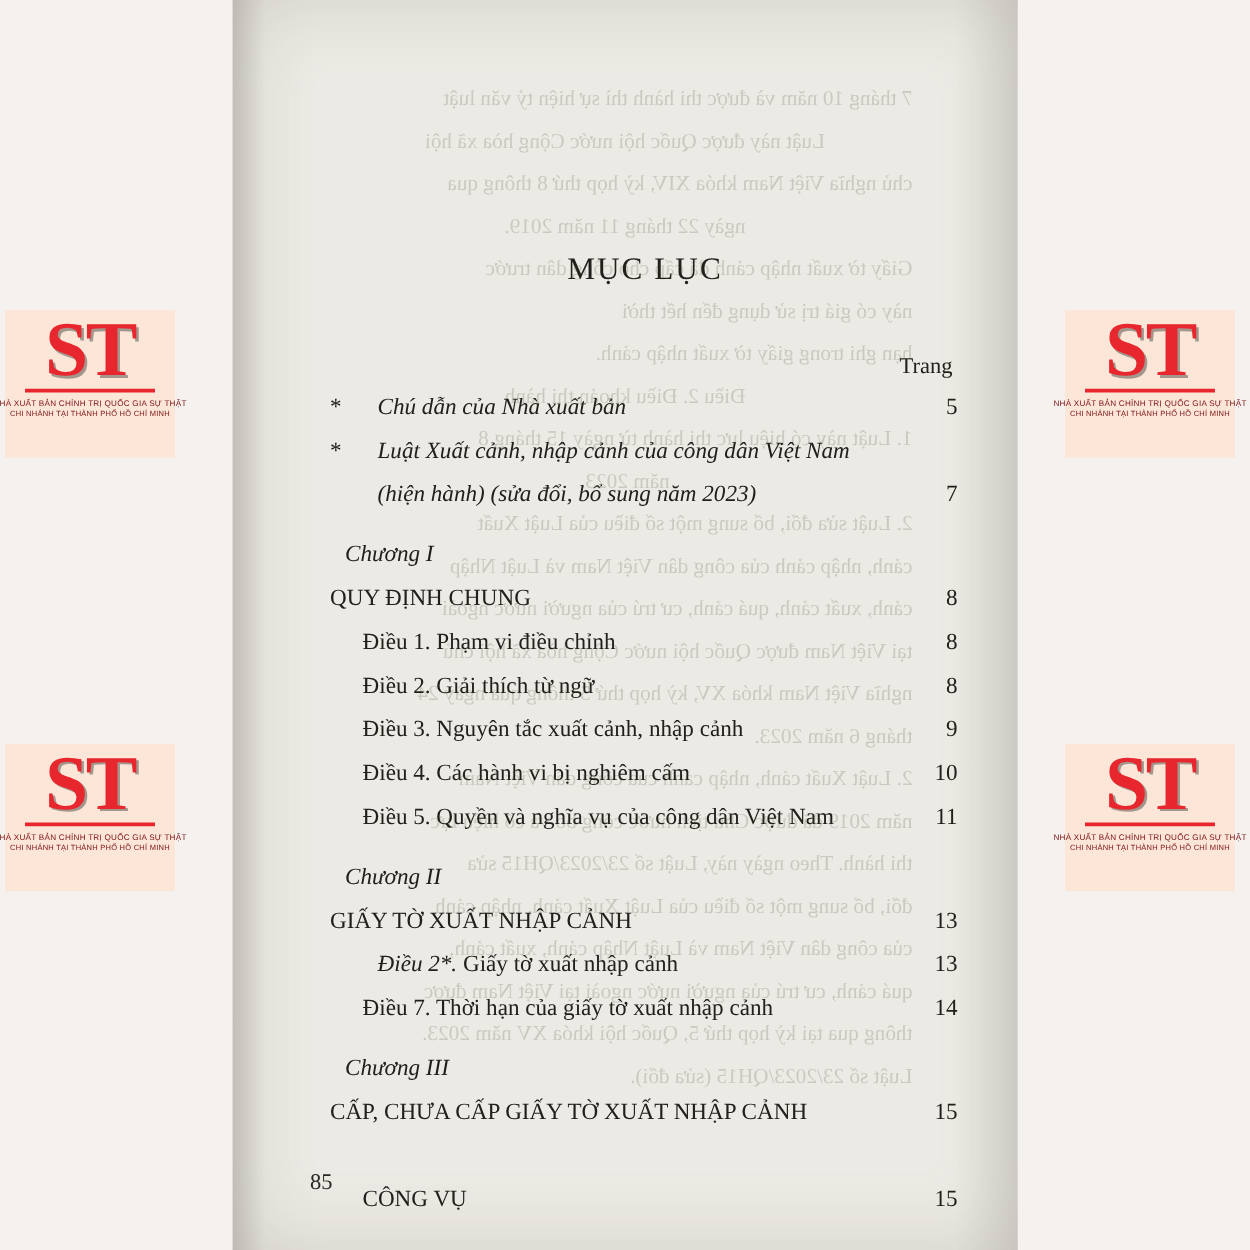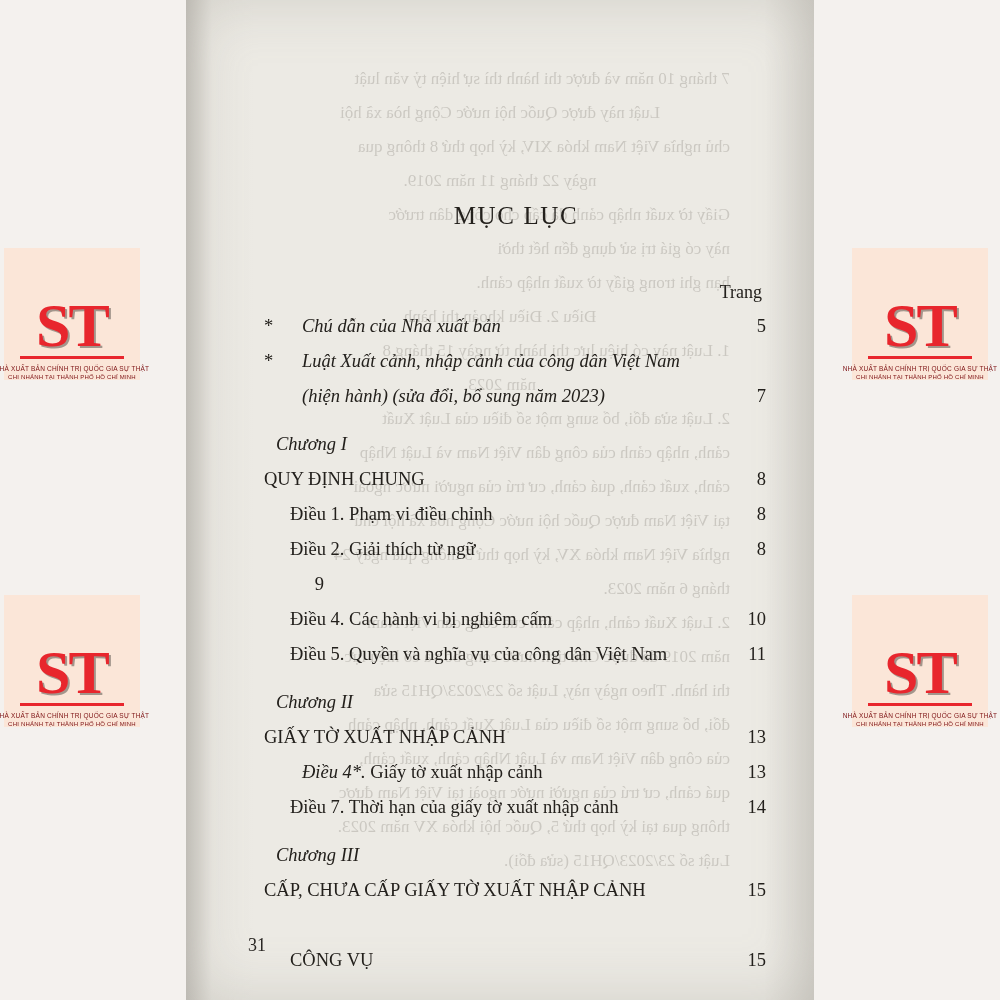--- a/index.html
+++ b/index.html
@@ -20,26 +20,26 @@
     position: relative;
     width: 1000px;
     height: 1000px;
     background: #f4f1ee;
   }
 
   
   .logo-box {
     position: absolute;
     width: 136px;
-    height: 132px;
+    height: 118px;
     background: #fbe6d8;
     display: flex;
     flex-direction: column;
     align-items: center;
-    justify-content: flex-end;
+    justify-content: flex-start;
     box-sizing: border-box;
     padding-top: 4px;
   }
   .logo-L { left: 4px; }
   .logo-R { left: 852px; }
   .logo-T { top: 248px; }
   .logo-B { top: 595px; }
 
   .logo-mark {
     font-family: "Liberation Serif", serif;
@@ -271,20 +271,21 @@
             <div class="label">Điều 1. Phạm vi điều chỉnh</div>
             <div class="page">8</div>
           </div>
           <div class="row">
             <span class="star">&nbsp;</span>
             <div class="label">Điều 2. Giải thích từ ngữ</div>
             <div class="page">8</div>
           </div>
           <div class="row">
             <span class="star">&nbsp;</span>
+            <div class="label">Điều 3. Nguyên tắc xuất cảnh, nhập cảnh</div>
             <div class="page">9</div>
           </div>
           <div class="row">
             <span class="star">&nbsp;</span>
             <div class="label">Điều 4. Các hành vi bị nghiêm cấm</div>
             <div class="page">10</div>
           </div>
           <div class="row">
             <span class="star">&nbsp;</span>
             <div class="label">Điều 5. Quyền và nghĩa vụ của công dân Việt Nam</div>
@@ -293,21 +294,21 @@
           <div class="row center chapter">
             <div class="label ital">Chương II</div>
             <div class="page"></div>
           </div>
           <div class="row center">
             <div class="label">GIẤY TỜ XUẤT NHẬP CẢNH</div>
             <div class="page">13</div>
           </div>
           <div class="row">
             <span class="star">&nbsp;</span>
-            <div class="label"><span class="ital">Điều 4*.</span> Giấy tờ xuất nhập cảnh</div>
+            <div class="label"><span class="ital">Điều 2*.</span> Giấy tờ xuất nhập cảnh</div>
             <div class="page">13</div>
           </div>
           <div class="row">
             <span class="star">&nbsp;</span>
             <div class="label">Điều 7. Thời hạn của giấy tờ xuất nhập cảnh</div>
             <div class="page">14</div>
           </div>
           <div class="row center chapter">
             <div class="label ital">Chương III</div>
             <div class="page"></div>
@@ -320,16 +321,16 @@
             <span class="star">&nbsp;</span>
             <div class="page"></div>
           </div>
           <div class="row">
             <div class="label indent-hang">CÔNG VỤ</div>
             <div class="page">15</div>
           </div>
         </div>
     </div>
 
-    <div class="folio">31</div>
+    <div class="folio">85</div>
   </div>
 
 </div>
 
 </body></html>

